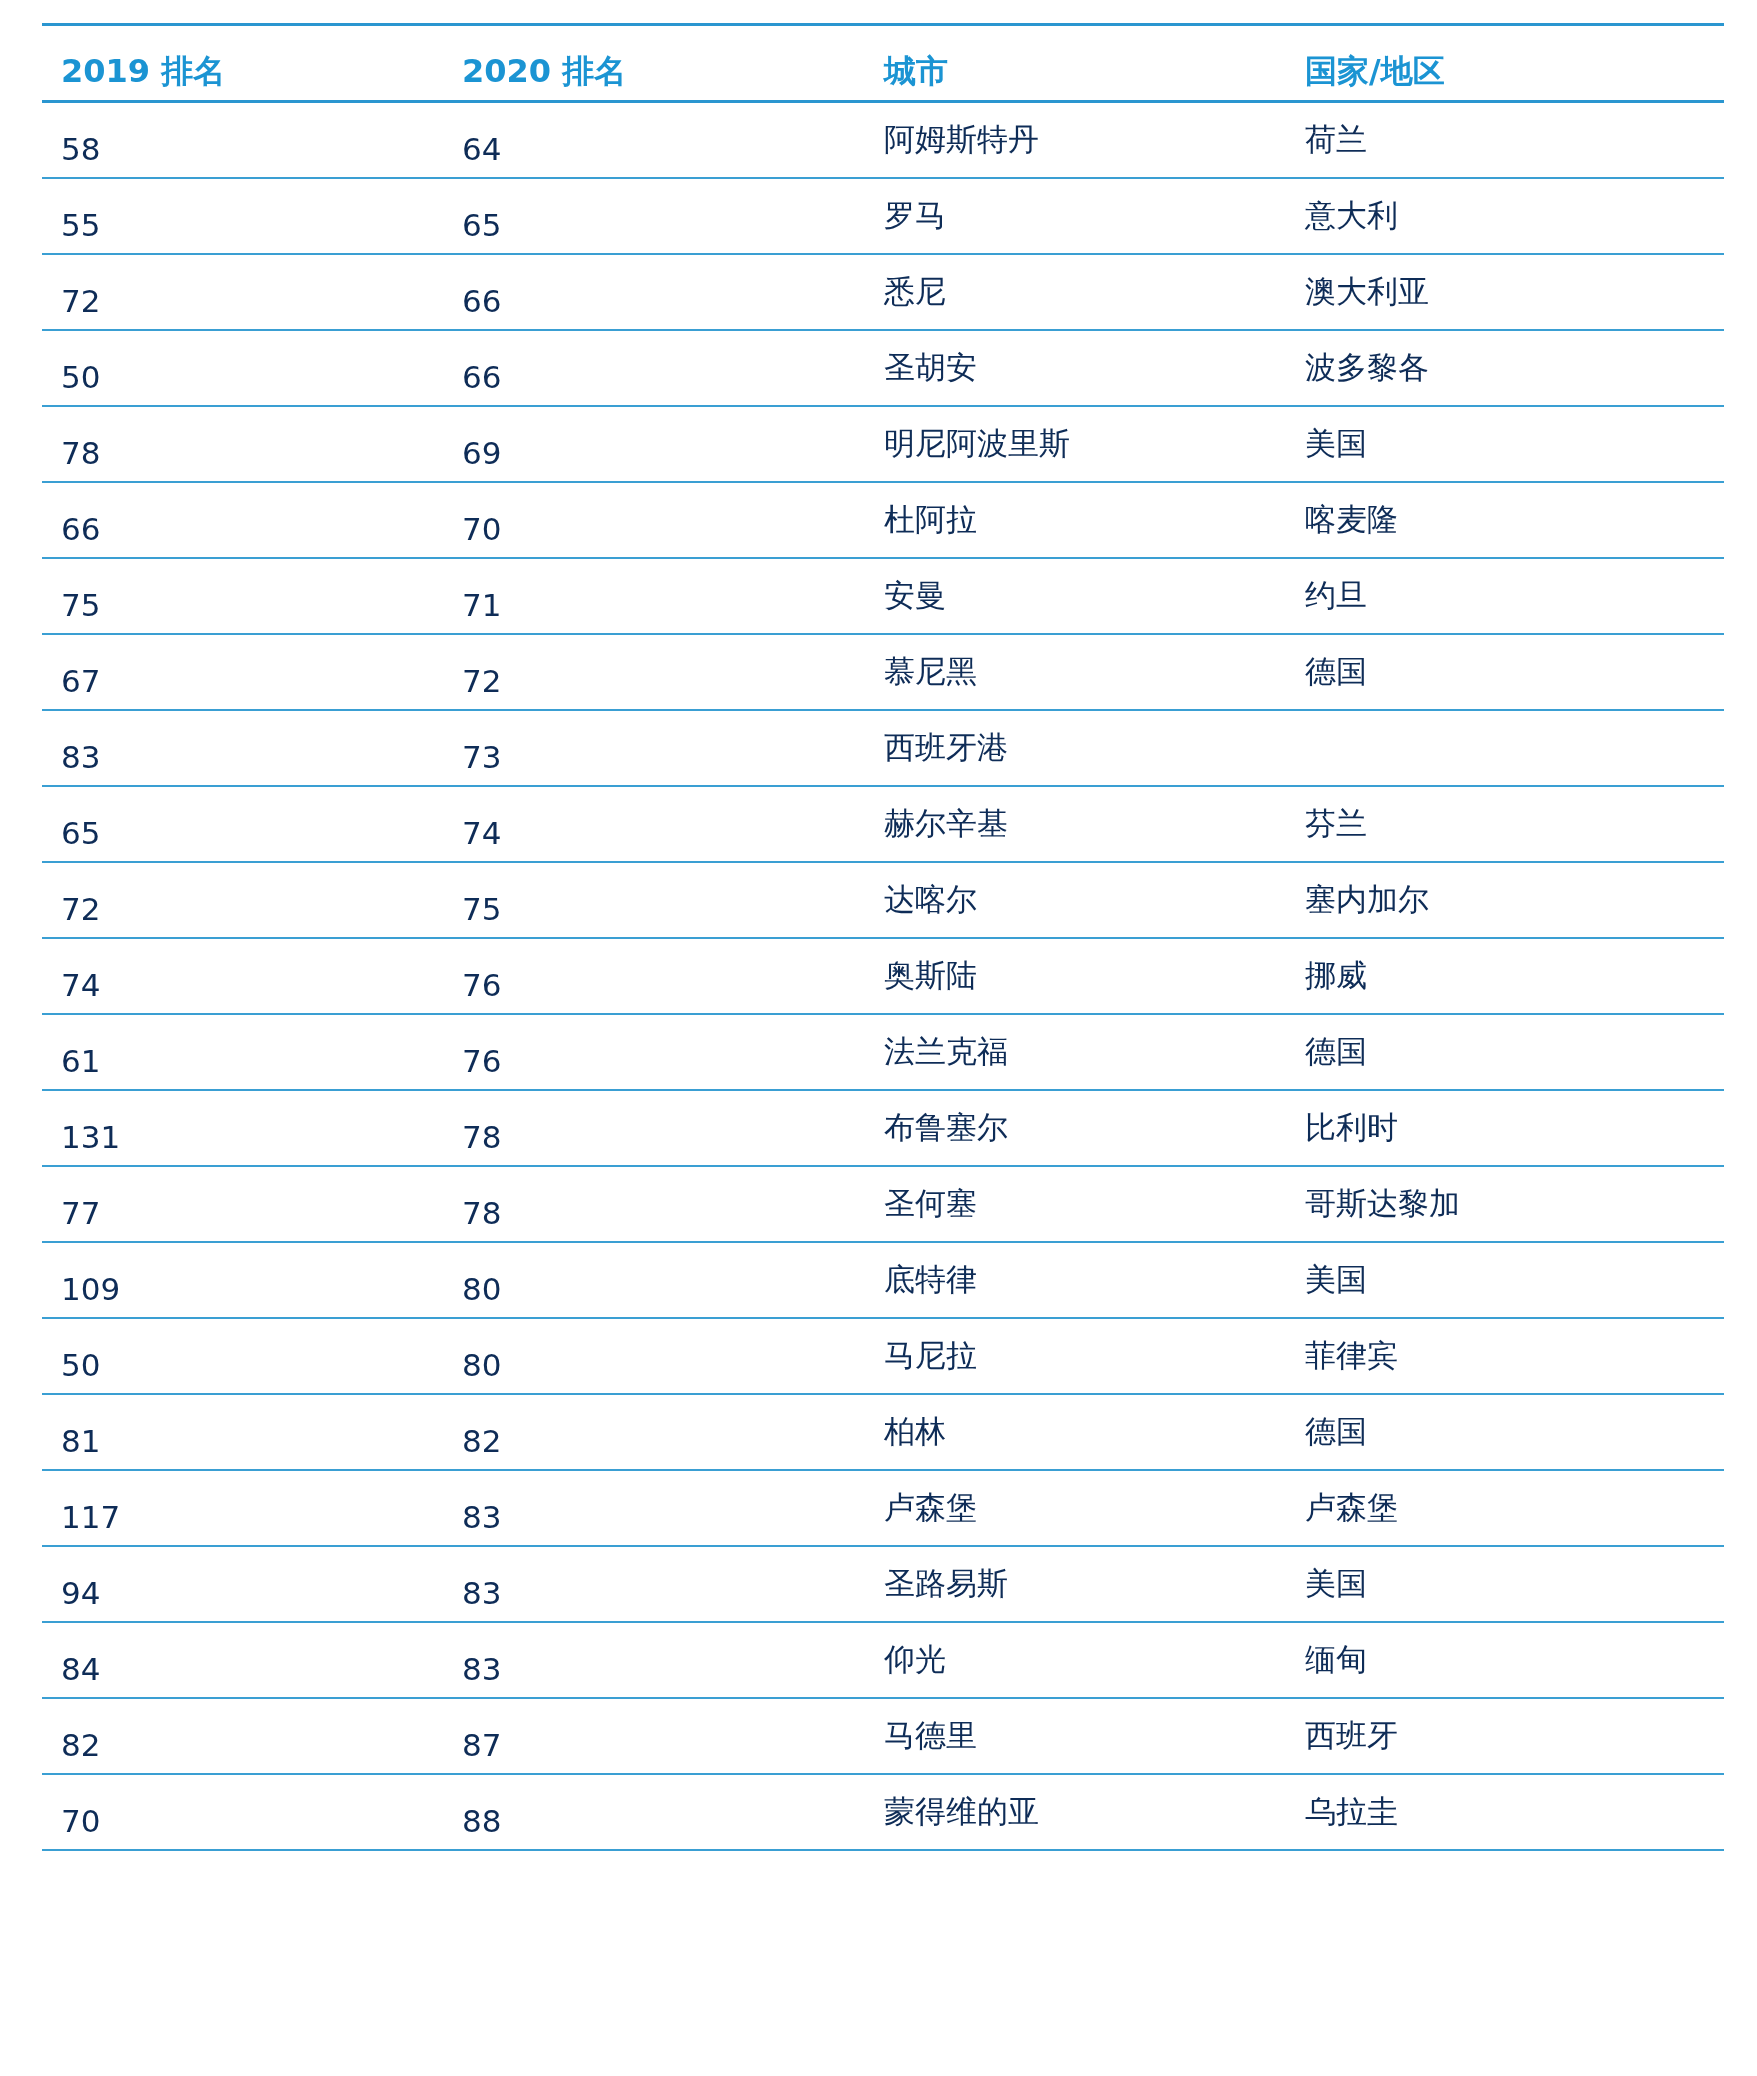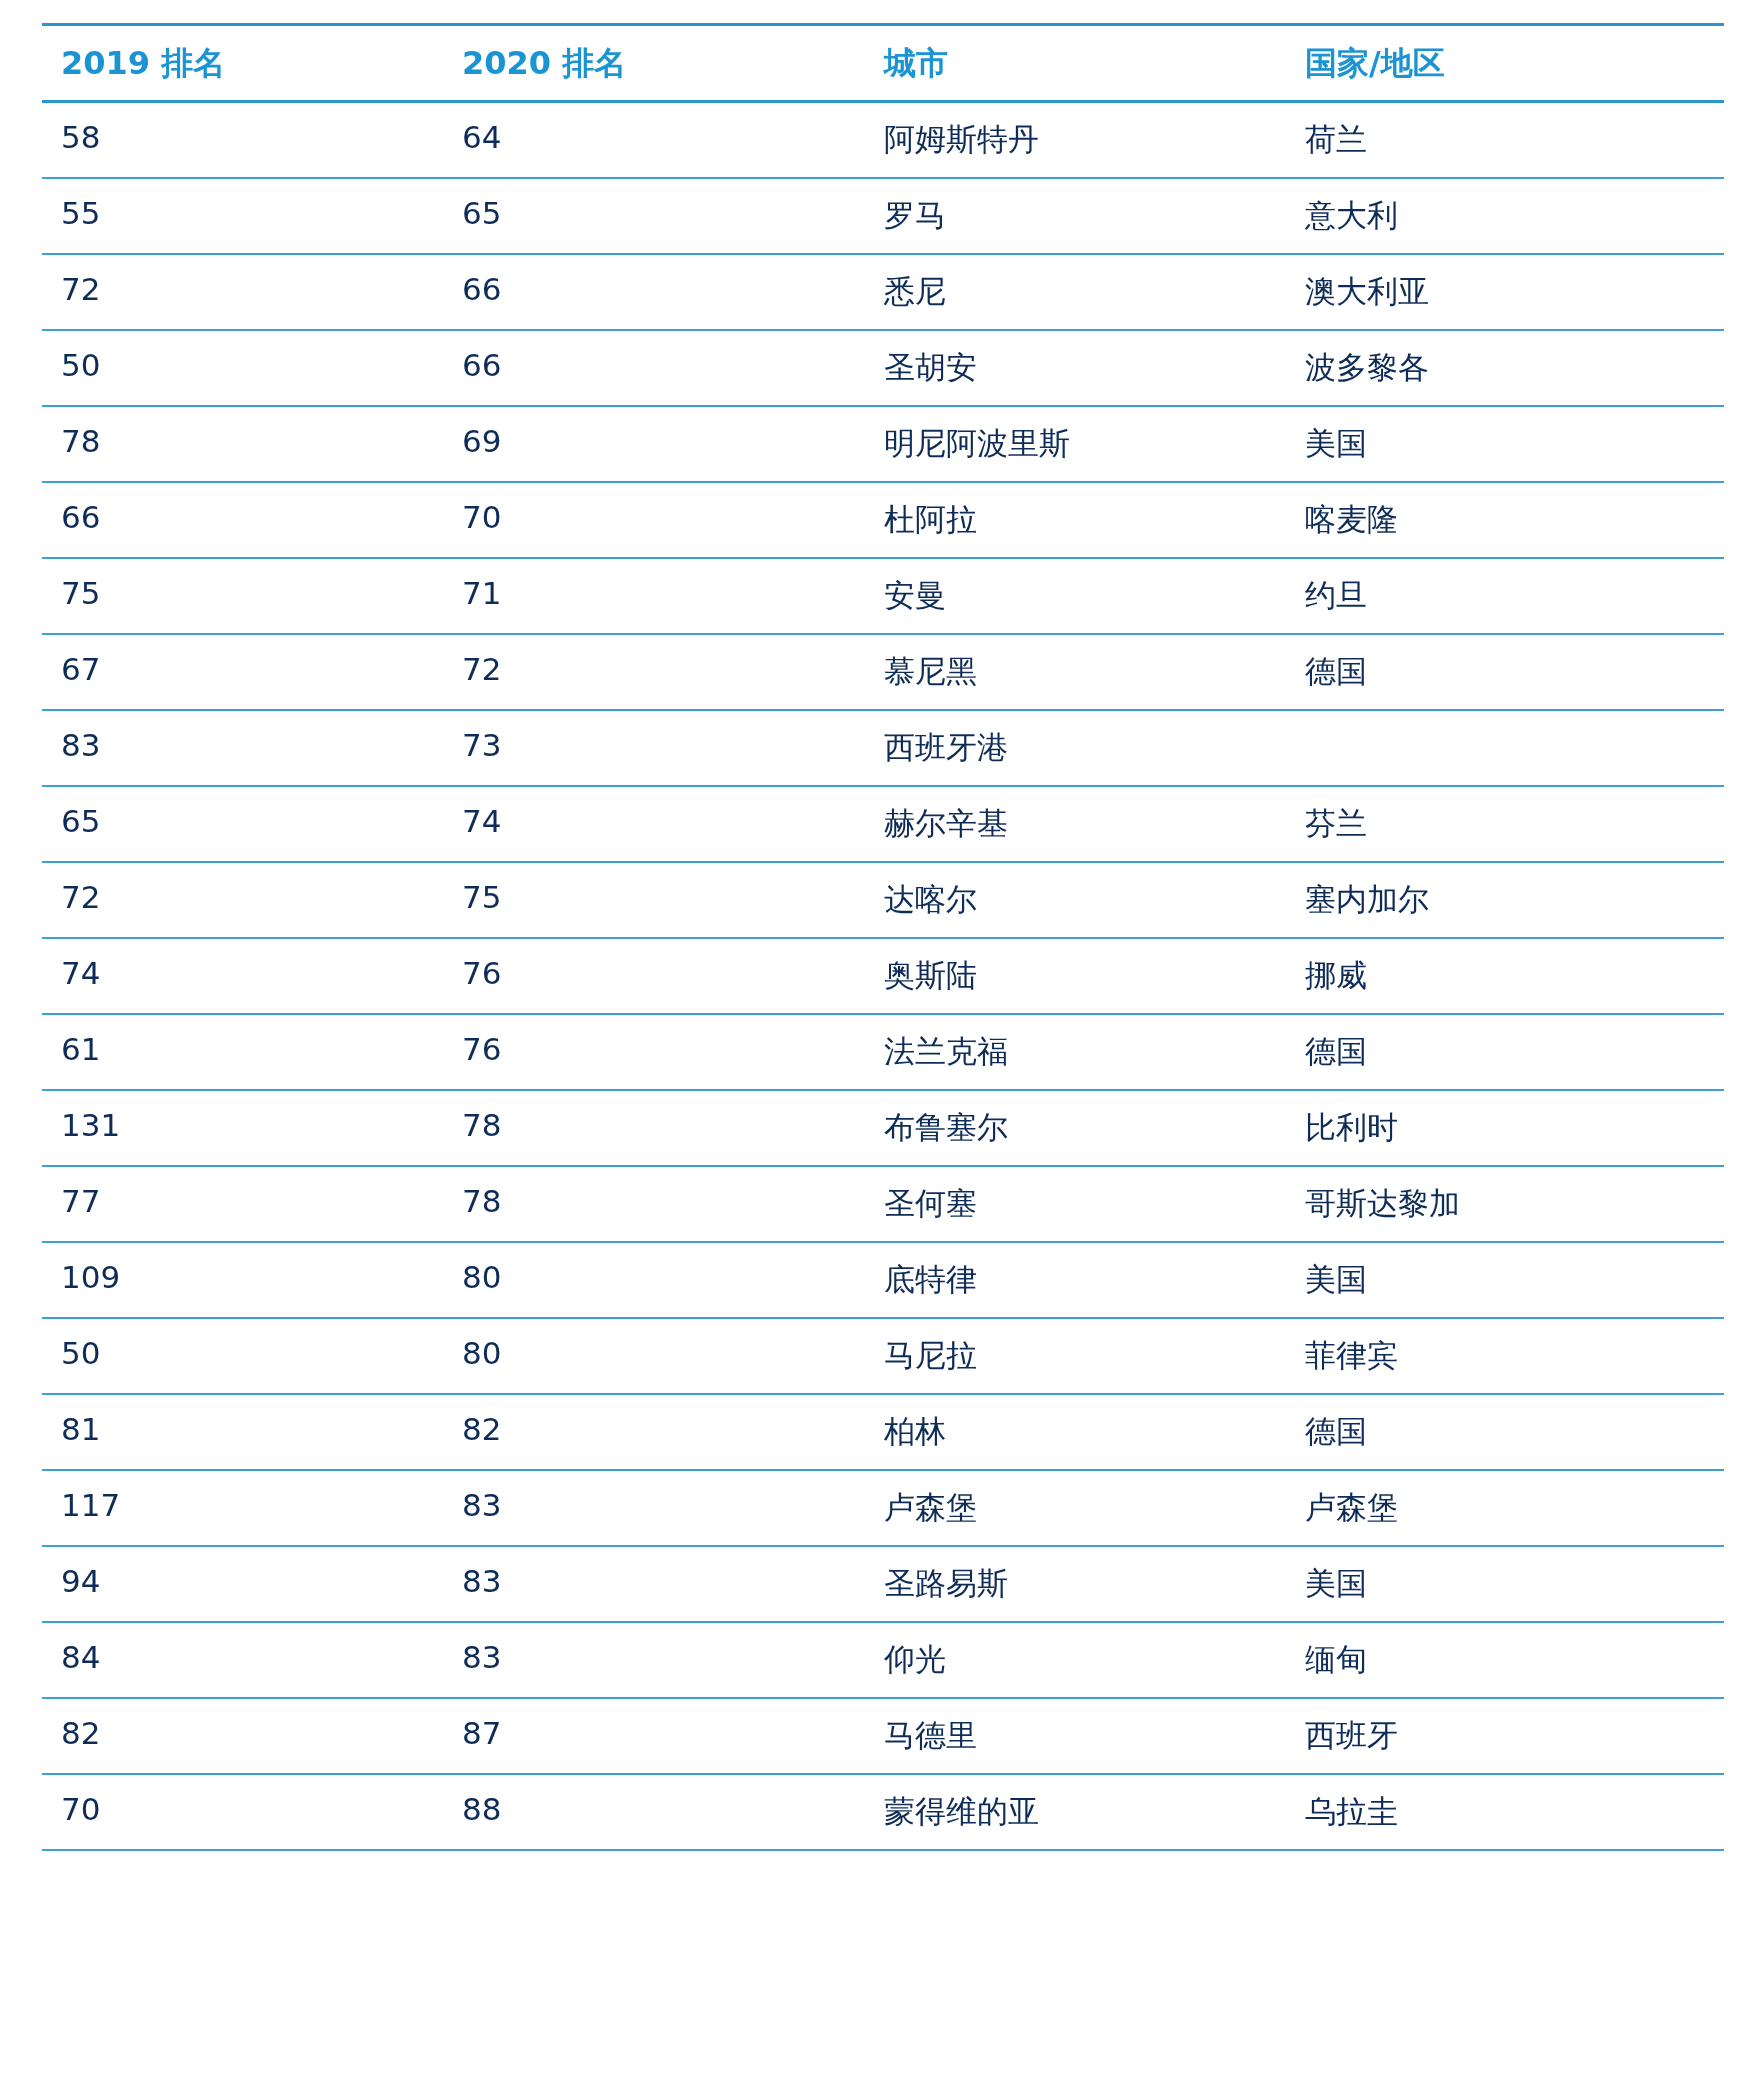--- a/index.html
+++ b/index.html
@@ -40,29 +40,29 @@
       white-space: nowrap;
       color: #0e2c57;
       font-size: 31px;
       letter-spacing: 0px;
     }
     .row.header .cell {
       color: #1b94d3;
       font-weight: bold;
       font-size: 32px;
       align-items: flex-start;
-      padding-top: 16px;
+      padding-top: 24px;
       box-sizing: border-box;
     }
     .row.body .cell {
       align-items: flex-start;
       box-sizing: border-box;
     }
     .row.body .cell.num {
-      padding-top: 16px;
+      padding-top: 28px;
     }
     .row.body .cell.txt {
       padding-top: 16px;
     }
     .c1 { left: 19px; }
     .c2 { left: 420px; }
     .c3 { left: 842px; }
     .c4 { left: 1263px; }
   </style>
 </head>

